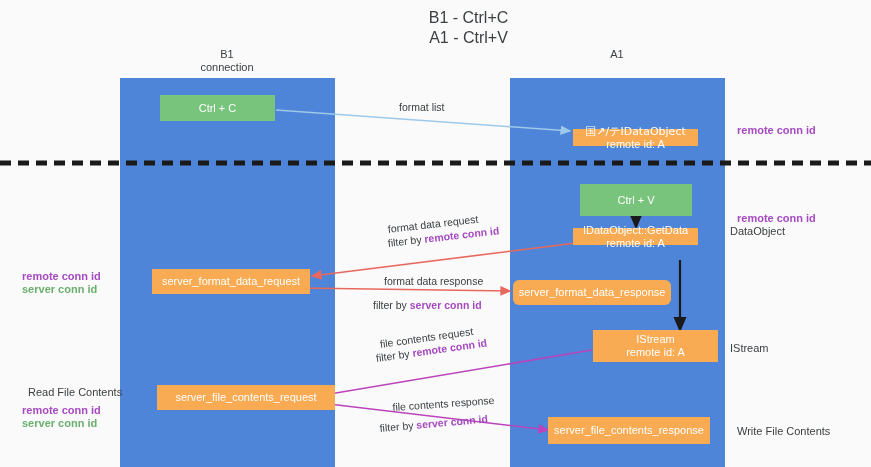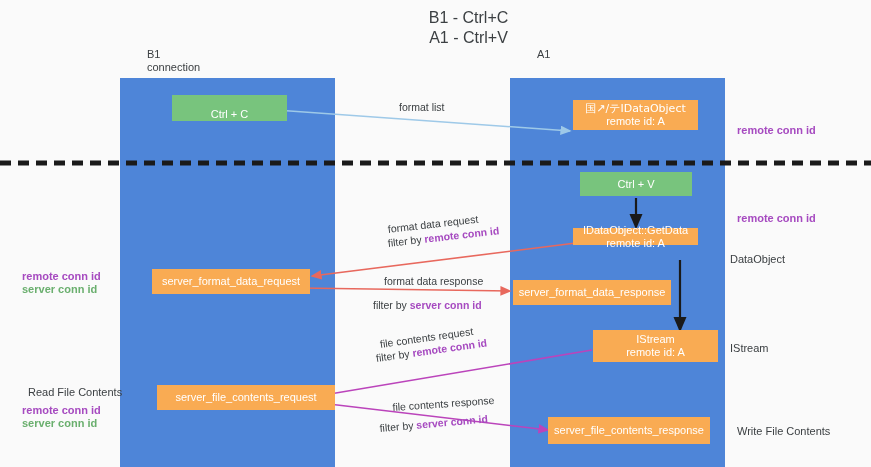--- a/index.html
+++ b/index.html
@@ -2,21 +2,21 @@
 <html><head>
 <meta charset="utf-8">
 <style>
   html,body{margin:0;padding:0;background:#fafafa;}
   body{width:871px;height:467px;position:relative;overflow:hidden;
        font-family:"Liberation Sans",sans-serif;color:#3c4043;}
   #stage{position:absolute;left:0;top:0;width:871px;height:467px;}
   .lane{position:absolute;background:#4e85d8;}
   .lane.left{left:120px;top:78px;width:215px;height:389px;}
   .lane.right{left:510px;top:78px;width:215px;height:389px;}
-  .hdr{position:absolute;text-align:left;font-size:11px;line-height:13px;color:#3c4043;}
+  .hdr{position:absolute;text-align:center;font-size:11px;line-height:13px;color:#3c4043;}
   .hdr .l1{display:block;}
   .hdr .l2{display:block;}
   .title{position:absolute;left:0;top:8px;width:871px;text-align:center;
          font-size:16px;line-height:20px;color:#3c4043;padding-left:33px;}
   .box{position:absolute;box-sizing:border-box;text-align:center;color:#fff;
        font-size:11px;line-height:13px;display:flex;flex-direction:column;
        align-items:center;justify-content:center;}
   .orange{background:#f9ab53;}
   .green{background:#78c47d;}
   .lbl{position:absolute;font-size:11px;line-height:14px;white-space:nowrap;}
@@ -76,43 +76,43 @@
 
     <line x1="576" y1="243" x2="312" y2="276" stroke="#e8685d" stroke-width="1.6" marker-end="url(#mr)"></line>
     <line x1="300" y1="288" x2="510" y2="291" stroke="#e8685d" stroke-width="1.6" marker-end="url(#mr)"></line>
 
     <line x1="680" y1="260" x2="680" y2="330" stroke="#1a1a1a" stroke-width="2.2" marker-end="url(#mk)"></line>
 
     <line x1="592" y1="350" x2="318" y2="396" stroke="#bb44bb" stroke-width="1.6" marker-end="url(#mp)"></line>
     <line x1="312" y1="402" x2="548" y2="430" stroke="#bb44bb" stroke-width="1.6" marker-end="url(#mp)"></line>
   </svg>
 
-  <div class="box green" style="left:172px;top:95px;width:115px;height:26px;justify-content:flex-end;">
+  <div class="box green" style="left:160px;top:95px;width:115px;height:26px;">
     <span>Ctrl + C</span>
   </div>
 
-  <div class="box orange" style="left:573px;top:100px;width:125px;height:30px;">
+  <div class="box orange" style="left:573px;top:129px;width:125px;height:17px;">
     <span class="gar">国↗/テIDataObject</span>
     <span>remote id: A</span>
   </div>
 
-  <div class="box green" style="left:580px;top:172px;width:112px;height:24px;">
+  <div class="box green" style="left:580px;top:184px;width:112px;height:32px;">
     <span>Ctrl + V</span>
   </div>
 
   <div class="box orange" style="left:573px;top:228px;width:125px;height:17px;">
     <span>IDataObject::GetData</span>
     <span>remote id: A</span>
   </div>
 
   <div class="box orange" style="left:152px;top:269px;width:158px;height:25px;">
     <span>server_format_data_request</span>
   </div>
 
-  <div class="box orange" style="left:513px;top:280px;width:158px;height:25px;">
+  <div class="box orange" style="left:513px;top:280px;width:158px;height:25px;border-radius:6px;">
     <span>server_format_data_response</span>
   </div>
 
   <div class="box orange" style="left:593px;top:330px;width:125px;height:32px;">
     <span>IStream</span>
     <span>remote id: A</span>
   </div>
 
   <div class="box orange" style="left:157px;top:385px;width:178px;height:25px;">
     <span>server_file_contents_request</span>
@@ -139,21 +139,21 @@
     <span>filter by </span><span class="purple">remote conn id</span>
   </div>
 
   <div class="cap rot" style="left:392px;top:400px;transform:rotate(-4deg);">file contents response</div>
   <div class="cap rot" style="left:379px;top:421px;transform:rotate(-5deg);">
     <span>filter by </span><span class="purple">server conn id</span>
   </div>
 
   <div class="lbl purple" style="left:737px;top:123px;">remote conn id</div>
   <div class="lbl purple" style="left:737px;top:211px;">remote conn id</div>
-  <div class="lbl dark" style="left:730px;top:252px;">DataObject</div>
+  <div class="lbl dark" style="left:730px;top:224px;">DataObject</div>
   <div class="lbl dark" style="left:730px;top:341px;">IStream</div>
   <div class="lbl dark" style="left:737px;top:424px;">Write File Contents</div>
 
   <div class="lbl purple" style="left:22px;top:269px;">remote conn id</div>
   <div class="lbl greentx" style="left:22px;top:282px;">server conn id</div>
 
   <div class="lbl dark" style="left:28px;top:385px;text-align:center;">Read File Contents</div>
   <div class="lbl purple" style="left:22px;top:403px;">remote conn id</div>
   <div class="lbl greentx" style="left:22px;top:416px;">server conn id</div>
 

